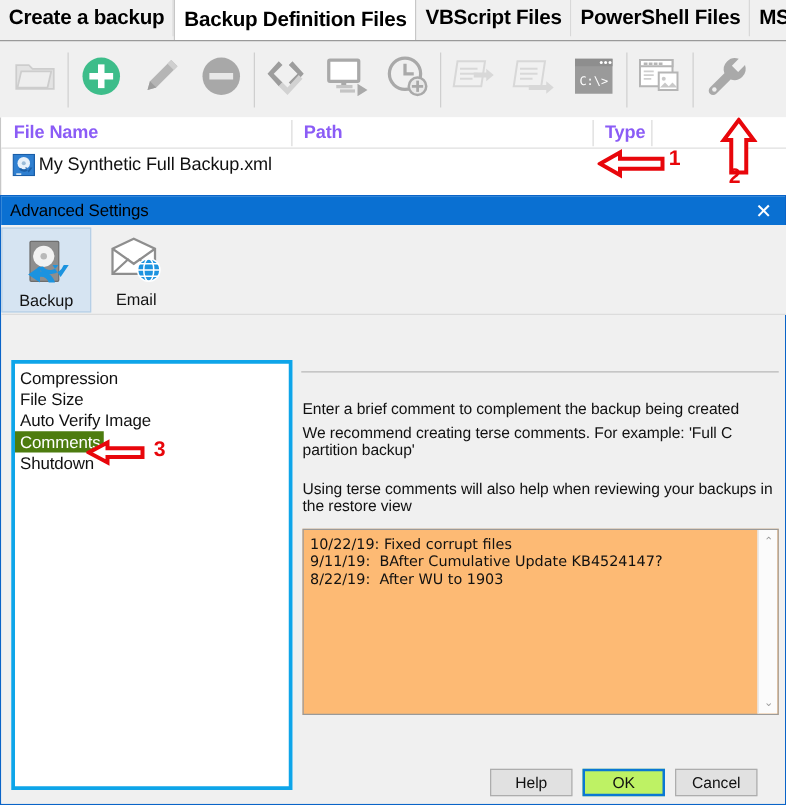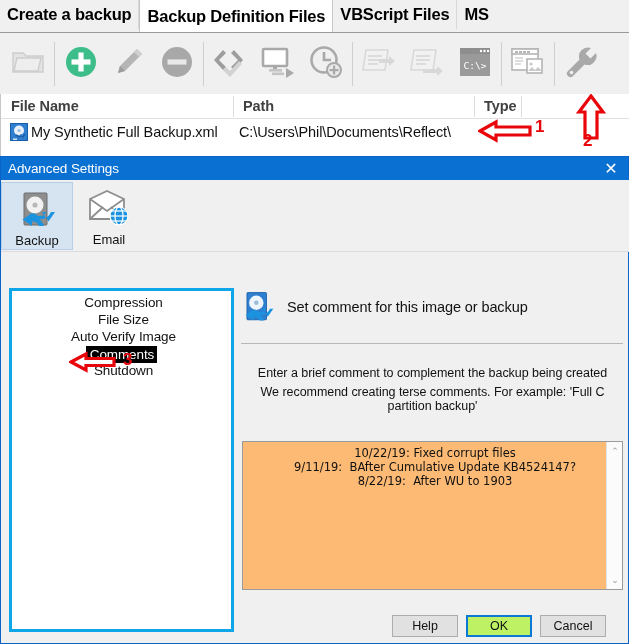--- a/index.html
+++ b/index.html
@@ -55,21 +55,21 @@
     position: absolute; left: 0; top: 94px; width: 629px; height: 62px;
     background: #ffffff;
     border-left: 1px solid #c7c7c7;
   }
   .fl-header {
     position: relative; height: 25px; width: 629px;
     background: #fff; border-bottom: 1px solid #e0e0e0;
   }
   .fl-col {
     position: absolute; top: 0; height: 25px; line-height: 25px;
-    font-size: 14.5px; font-weight: bold; color: #404040;
+    font-size: 14.5px; font-weight: bold; color: #8b5cf6;
     padding-left: 6px; letter-spacing: -0.1px;
   }
   .fl-colsep { position: absolute; top: 2px; width: 1px; height: 21px; background: #dcdcdc; }
   .fl-row { position: relative; height: 26px; }
   .fl-cell {
     position: absolute; top: 0; height: 26px; line-height: 26px;
     font-size: 14.5px; color: #111; font-weight: normal;
     letter-spacing: -0.1px; white-space: nowrap;
   }
 
@@ -87,28 +87,28 @@
   .dialog {
     position: absolute; left: 0; top: 156px; width: 629px; height: 488px;
     background: #f0f0f0;
     border: 1px solid #0a64c8;
   }
   .dlg-title {
     position: relative; height: 23px; background: #0a70d2;
     display: flex; align-items: center; justify-content: space-between;
   }
   .dlg-title-text {
-    color: #ffffff; font-size: 13.5px; padding-left: 7px; letter-spacing: -0.1px;
+    color: #000000; font-size: 13.5px; padding-left: 7px; letter-spacing: -0.1px;
   }
   .dlg-close {
     width: 34px; height: 23px; color: #fff; font-size: 16px;
     display: flex; align-items: center; justify-content: center;
     font-family: "Liberation Sans", sans-serif;
   }
-  .dlg-body { position: relative; height: 463px; background: #f0f0f0; text-align: center; }
+  .dlg-body { position: relative; height: 463px; background: #f0f0f0; }
 
   
   .dlg-ribbon {
     position: absolute; left: 0; top: 0; width: 629px; height: 72px;
     background: #f0f0f0; border-bottom: 1px solid #dcdcdc;
     display: flex; align-items: flex-start; padding-top: 2px;
   }
   .ribbon-btn {
     width: 72px; height: 68px;
     display: flex; flex-direction: column; align-items: center; justify-content: flex-start;
@@ -121,21 +121,21 @@
   
   .catlist {
     position: absolute; left: 8px; top: 108px; width: 225px; height: 344px;
     background: #ffffff; border: 3px solid #0ea5e9;
     padding: 3px 0 0 0; overflow: hidden;
   }
   .cat-item {
     height: 17px; line-height: 17px; font-size: 13.5px; color: #111;
     padding-left: 4px; white-space: nowrap; letter-spacing: -0.1px;
   }
-  .cat-item.sel { background: #000000; color: #ffffff; display:inline-block; padding-right:3px; }
+  .cat-item.sel { background: #4d7c0f; color: #ffffff; display:inline-block; padding-right:3px; }
 
   
   .rightpane { position: absolute; left: 238px; top: 104px; width: 384px; height: 352px; }
   .rp-head { display: flex; align-items: center; height: 46px; padding-left: 2px; }
   .rp-head-ico { width: 34px; height: 34px; margin-right: 12px; }
   .rp-head-txt { font-size: 14.5px; color: #111; letter-spacing: -0.1px; }
   .rp-rule { height: 1px; background: #b8b8b8; margin: 13px 0 0 2px; width: 382px; }
   .rp-text { font-size: 12.5px; color: #111; padding-left: 3px; letter-spacing: -0.05px; }
   .rp-text .l { margin-bottom: 5px; }
   .rp-gap { height: 12px; }
@@ -177,20 +177,21 @@
 </style>
 </head>
 <body>
 
 <div id="root">
 
   <div class="tabstrip">
     <div class="tab">Create a backup</div>
     <div class="tab active">Backup Definition Files</div>
     <div class="tab">VBScript Files</div>
+    <div class="tab">PowerShell Files</div>
     <div class="tab clipped">MS</div>
   </div>
 
   <div class="toolbar">
     <div class="tb-inner">
 
       <div class="tb-btn">
         <span>
           <svg width="32" height="26" viewBox="0 0 32 26">
             <path d="M1 4 h10 l3 3 h17 v16 H1 Z" fill="#e3e3e3" stroke="#cdcdcd" stroke-width="1.4"></path>
@@ -362,21 +363,20 @@
       <span class="disk-ico">
         <svg width="18" height="18" viewBox="0 0 18 18">
           <rect x="0.5" y="0.5" width="17" height="17" fill="#2f7fd0" stroke="#1a5ea8"></rect>
           <circle cx="9" cy="7.5" r="5" fill="#e8f1fa"></circle>
           <circle cx="9" cy="7.5" r="1.6" fill="#9bbcd8"></circle>
           <path d="M3 15.5 h4 v1.5 h-4 Z" fill="#cfe2f3"></path>
           <path d="M5 12 a5 5 0 0 0 9 -1 l2 0 -3 4 -3 -4 2 0 a3 3 0 0 1 -5 0.6 Z" fill="#1c5fa6"></path>
         </svg>
       </span>
       <div class="fl-cell" style="left:30px;">My Synthetic Full Backup.xml</div>
-      <div class="fl-cell" style="left:238px;">C:\Users\Phil\Documents\Reflect\</div>
       <div class="fl-cell" style="left:477px;"></div>
     </div>
   </div>
 
   <div class="anno" style="left:478px; top:118px;">
     <svg width="55" height="26" viewBox="0 0 55 26">
       <path d="M2 13 L18 4 L18 9 L52 9 L52 17 L18 17 L18 22 Z" fill="#ffffff" stroke="#e8060b" stroke-width="3.2" stroke-linejoin="miter"></path>
     </svg>
   </div>
   <div class="anno-num" style="left:535px; top:117px;">1</div>
@@ -443,40 +443,28 @@
       </div>
 
       <div class="anno" style="left:68px; top:170px;">
         <svg width="48" height="24" viewBox="0 0 48 24">
           <path d="M2 12 L17 4 L17 8.5 L45 8.5 L45 15.5 L17 15.5 L17 20 Z" fill="#ffffff" stroke="#e8060b" stroke-width="3.2" stroke-linejoin="miter"></path>
         </svg>
       </div>
       <div class="anno-num" style="left:122px; top:170px;">3</div>
 
       <div class="rightpane">
-        <div class="rp-head">
-          <span class="rp-head-ico">
-            <svg width="34" height="34" viewBox="0 0 40 40">
-              <rect x="7" y="3" width="23" height="32" rx="1" fill="#2f7fd0" stroke="#1a5ea8"></rect>
-              <circle cx="18" cy="15" r="8.5" fill="#eef5fc"></circle>
-              <circle cx="18" cy="15" r="2.6" fill="#9bbcd8"></circle>
-              <circle cx="11" cy="30" r="1.8" fill="#d5e6f6"></circle>
-              <path d="M13 24 a12 12 0 0 0 21 -2 l4 0 -6.5 9.5 -6.5 -9.5 4.5 0 a7 7 0 0 1 -12 1.2 Z" fill="#1c93df"></path>
-              <path d="M27 36 a12 12 0 0 0 -12 -9 l0 -4 -9.5 6.5 9.5 6.5 0 -4.5 a7 7 0 0 1 7 4.5 Z" fill="#1c93df"></path>
-            </svg>
-          </span>
-          <span class="rp-head-txt">Set comment for this image or backup</span>
-        </div>
 
         <div class="rp-rule"></div>
 
         <div class="rp-text" style="margin-top:22px;">
           <div class="l">Enter a brief comment to complement the backup being created</div>
           <div class="l">We recommend creating terse comments. For example: 'Full C partition backup'</div>
           <div class="rp-gap"></div>
+          <div class="l">Using terse comments will also help when reviewing your backups in the restore view</div>
         </div>
 
         <div class="commentbox">
           <div class="comment-lines">10/22/19: Fixed corrupt files
 9/11/19:  BAfter Cumulative Update KB4524147?
 8/22/19:  After WU to 1903</div>
           <div class="cb-scroll">
             <div class="cb-arrow up">⌃</div>
             <div class="cb-arrow down">⌄</div>
           </div>

